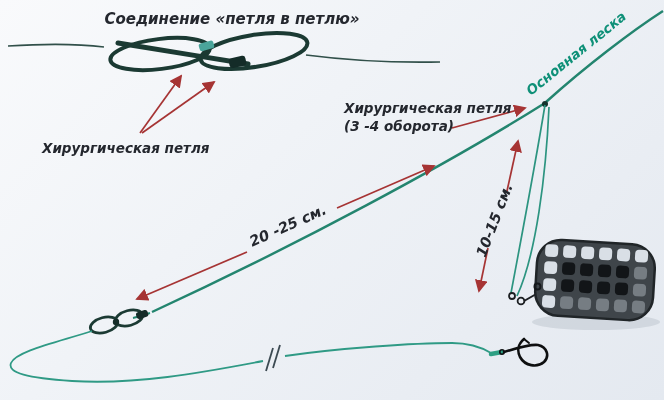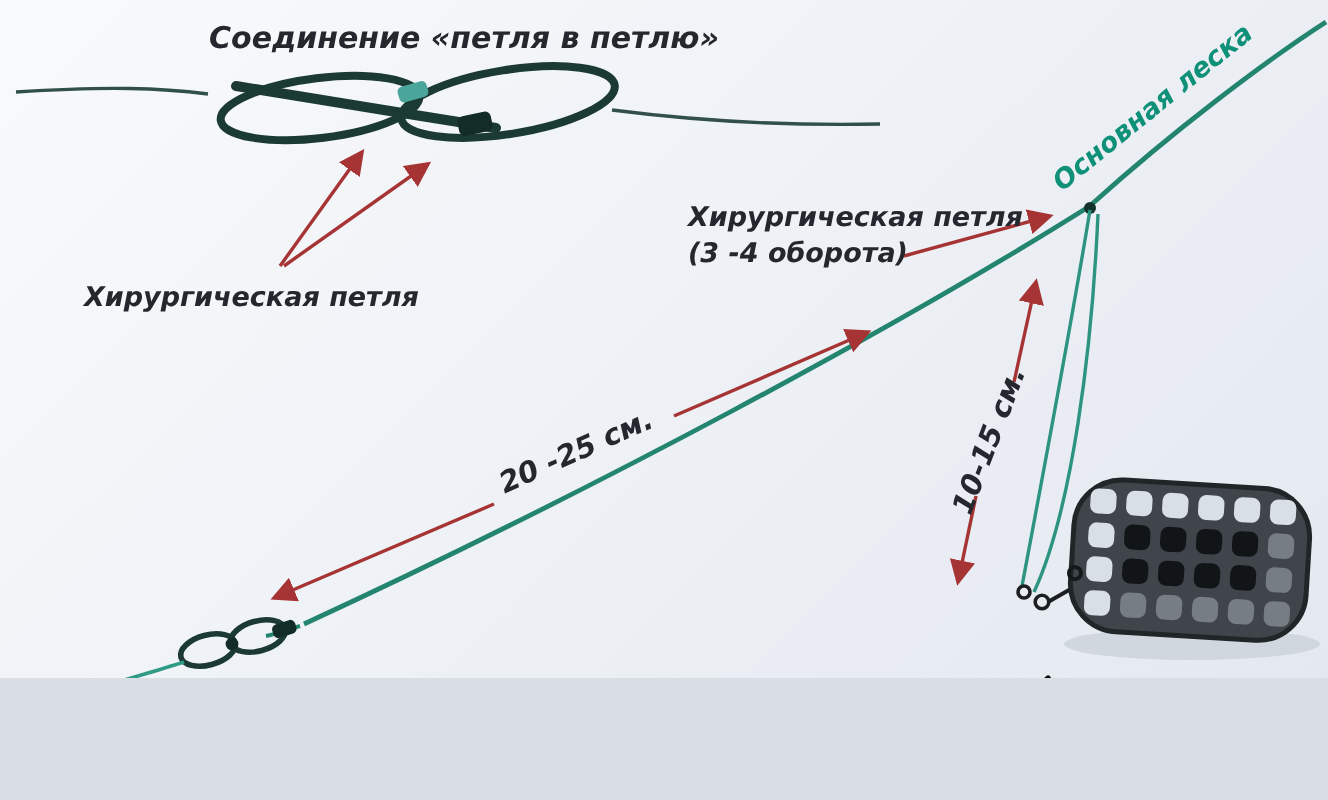--- a/index.html
+++ b/index.html
@@ -1,18 +1,18 @@
 <!DOCTYPE html>
 <html><head>
 <meta charset="utf-8">
 <style>
   html,body{margin:0;padding:0;background:#d9dde4;}
   .stage{
     position:relative;
-    width:664px;height:339px;
+    width:664px;height:400px;
     overflow:hidden;
     background:linear-gradient(135deg,#f9fafc 0%,#f0f3f7 40%,#e9edf3 75%,#e4e9f0 100%);
     font-family:"DejaVu Sans",sans-serif;
   }
   svg{position:absolute;inset:0;display:block;}
   text{
     font-family:"DejaVu Sans",sans-serif;
     font-style:italic;
     font-weight:bold;
     fill:#24272e;

